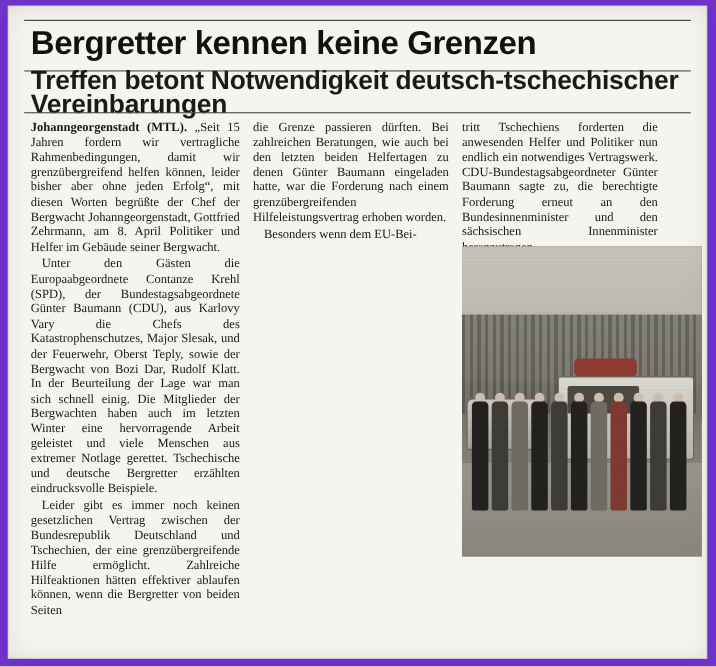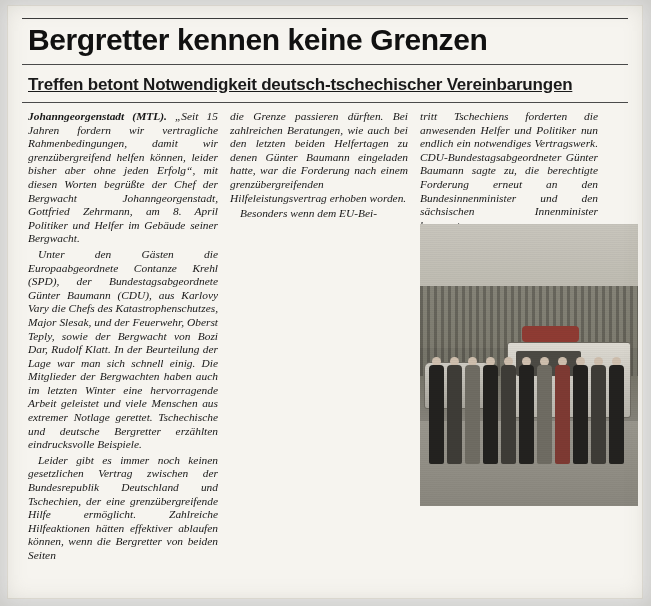--- a/index.html
+++ b/index.html
@@ -11,21 +11,21 @@
     width: 651px;
     height: 606px;
     font-family: "Liberation Serif", serif;
     color: #1b1b1b;
     overflow: hidden;
   }
   .page {
     position: relative;
     width: 651px;
     height: 606px;
-    background: #e5e5e5;
+    background: #6d28d9;
     box-sizing: border-box;
     padding: 0;
   }
   .paper {
     position: absolute;
     left: 8px;
     top: 6px;
     width: 634px;
     height: 592px;
     background: #f6f4ef;
@@ -49,47 +49,45 @@
     font-family: "Liberation Sans", sans-serif;
     font-weight: bold;
     font-size: 30px;
     line-height: 36px;
     letter-spacing: -0.4px;
     color: #111111;
   }
   .subhead {
     position: absolute;
     left: 20px;
-    top: 68px;
+    top: 57px;
     width: 608px;
     font-family: "Liberation Sans", sans-serif;
     font-weight: bold;
-    font-size: 17px;
+    font-size: 24px;
     line-height: 22px;
     letter-spacing: -0.2px;
     color: #1a1a1a;
-    text-decoration: underline;
   }
 
   .columns {
     position: absolute;
     left: 20px;
     top: 104px;
     width: 610px;
     height: 480px;
   }
   .col {
     position: absolute;
     top: 0;
     font-size: 11.4px;
     line-height: 13.6px;
     text-align: justify;
     color: #171717;
     hyphens: auto;
-    font-style: italic;
   }
   .col p {
     margin: 0 0 2px 0;
     text-indent: 10px;
   }
   .col p.first {
     text-indent: 0;
   }
   .col1 { left: 0; width: 190px; }
   .col2 { left: 202px; width: 178px; }

